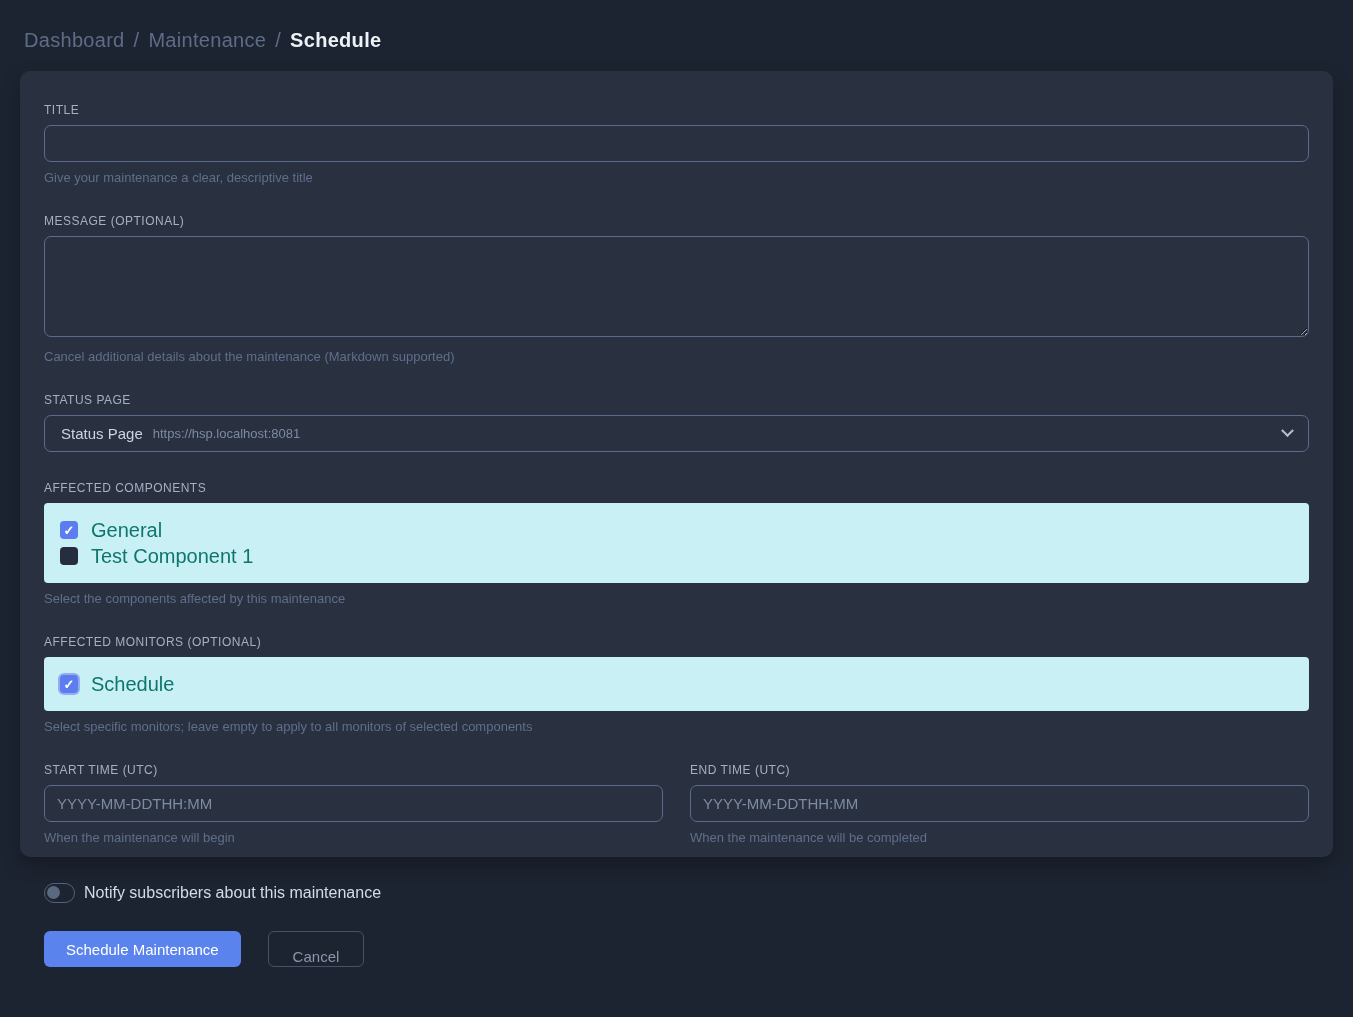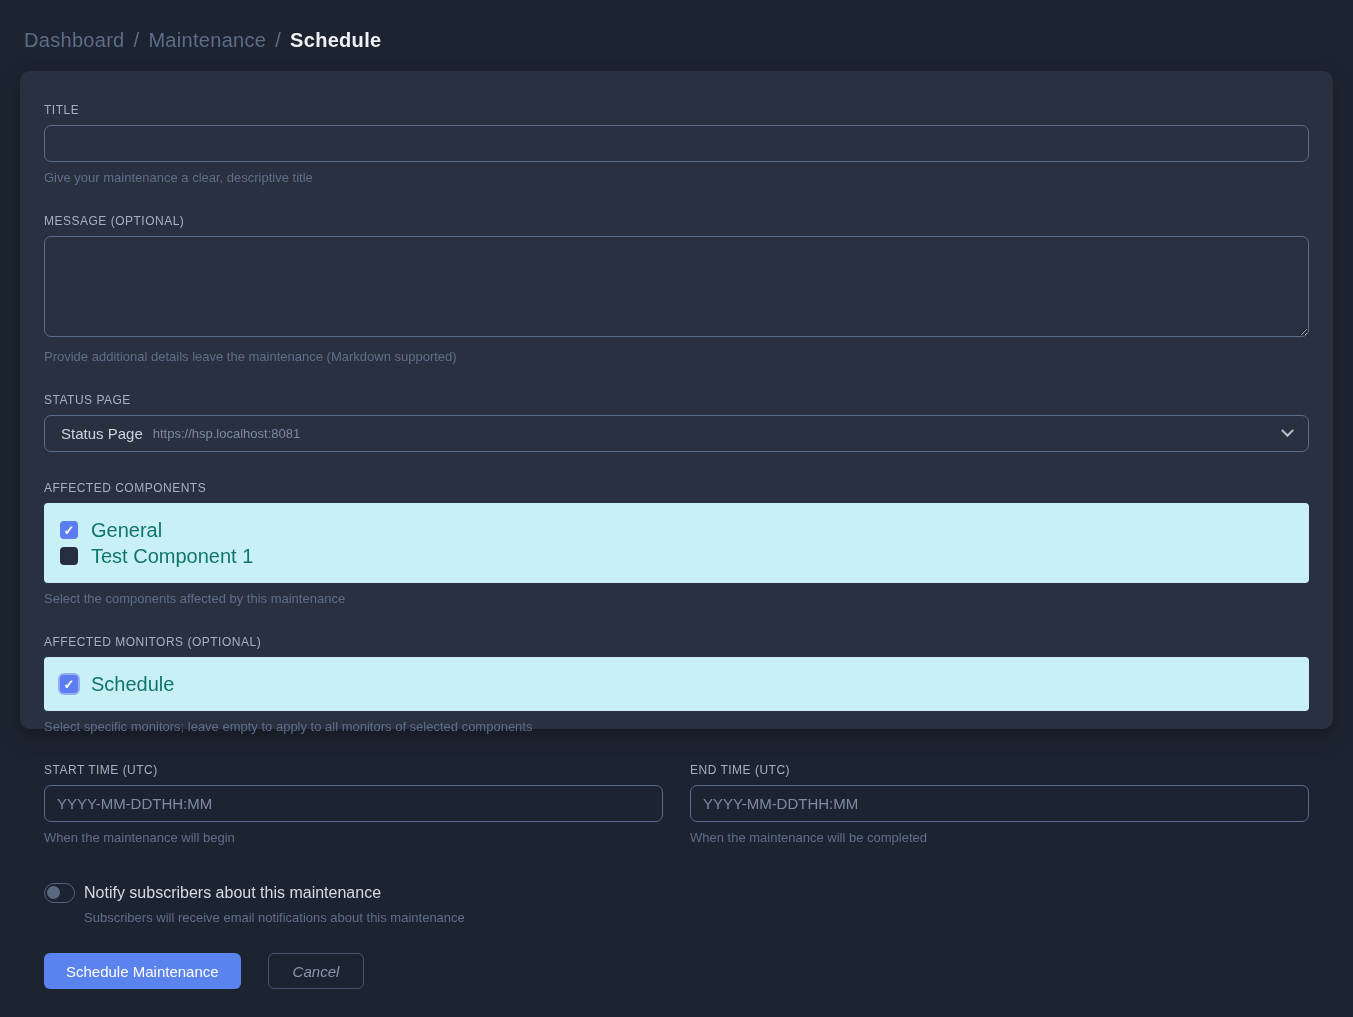--- a/index.html
+++ b/index.html
@@ -16,21 +16,21 @@
   .crumb-muted { color: #5d6c87; cursor: pointer; }
   .sep { color: #5d6c87; }
   .crumb-current { color: #eef1f6; font-weight: 600; }
 
   
   .card {
     margin: 9px 20px 14px;
     background: #293140;
     border-radius: 10px;
     padding: 32px 24px 22px;
-    height: 658px;
+    height: 786px;
     box-shadow: 0 8px 18px rgba(0,0,0,0.28);
   }
 
   .group { margin-bottom: 29px; }
   .label {
     display: block;
     font-size: 12px;
     color: #a5b0c3;
     letter-spacing: 0.5px;
     margin-bottom: 8px;
@@ -128,22 +128,21 @@
   .btn-primary {
     background: #5b83ed;
     color: #ffffff;
     border: none;
     padding: 0 22px;
   }
   .btn-secondary {
     background: transparent;
     color: #8b96aa;
     border: 1px solid #46526a;
-    padding: 8px 24px;
-    font-style: italic;
+    padding: 16px 24px;
   }
 </style>
 </head>
 <body>
 
 <div class="header">
   <div class="breadcrumb">
     <span class="crumb-muted">Dashboard</span>
     <span class="sep">/</span>
     <span class="crumb-muted">Maintenance</span>
@@ -156,21 +155,21 @@
 
   <div class="group">
     <label class="label">TITLE</label>
     <input class="input" type="text" value="" style="">
     <div class="helper">Give your maintenance a clear, descriptive title</div>
   </div>
 
   <div class="group">
     <label class="label">MESSAGE (OPTIONAL)</label>
     <textarea class="input" value="" style=""></textarea>
-    <div class="helper">Provide additional details leave the maintenance (Markdown supported)</div>
+    <div class="helper">Cancel additional details about the maintenance (Markdown supported)</div>
   </div>
 
   <div class="group">
     <label class="label">STATUS PAGE</label>
     <div class="select">
       <span class="select-name">Status Page</span>
       <span class="select-url">https://hsp.localhost:8081</span>
       <span class="chevron"></span>
     </div>
   </div>
@@ -218,21 +217,20 @@
     </div>
   </div>
 
   <div class="notify">
     <div class="toggle-row">
       <span class="toggle">
         <span class="toggle-knob"></span>
       </span>
       <span class="toggle-label">Notify subscribers about this maintenance</span>
     </div>
-    <div class="toggle-sub">Subscribers will receive email notifications about this maintenance</div>
   </div>
 
   <div class="actions">
     <button class="btn btn-primary">Schedule Maintenance</button>
     <button class="btn btn-secondary">Cancel</button>
   </div>
 
 </div>
 
 </body></html>

